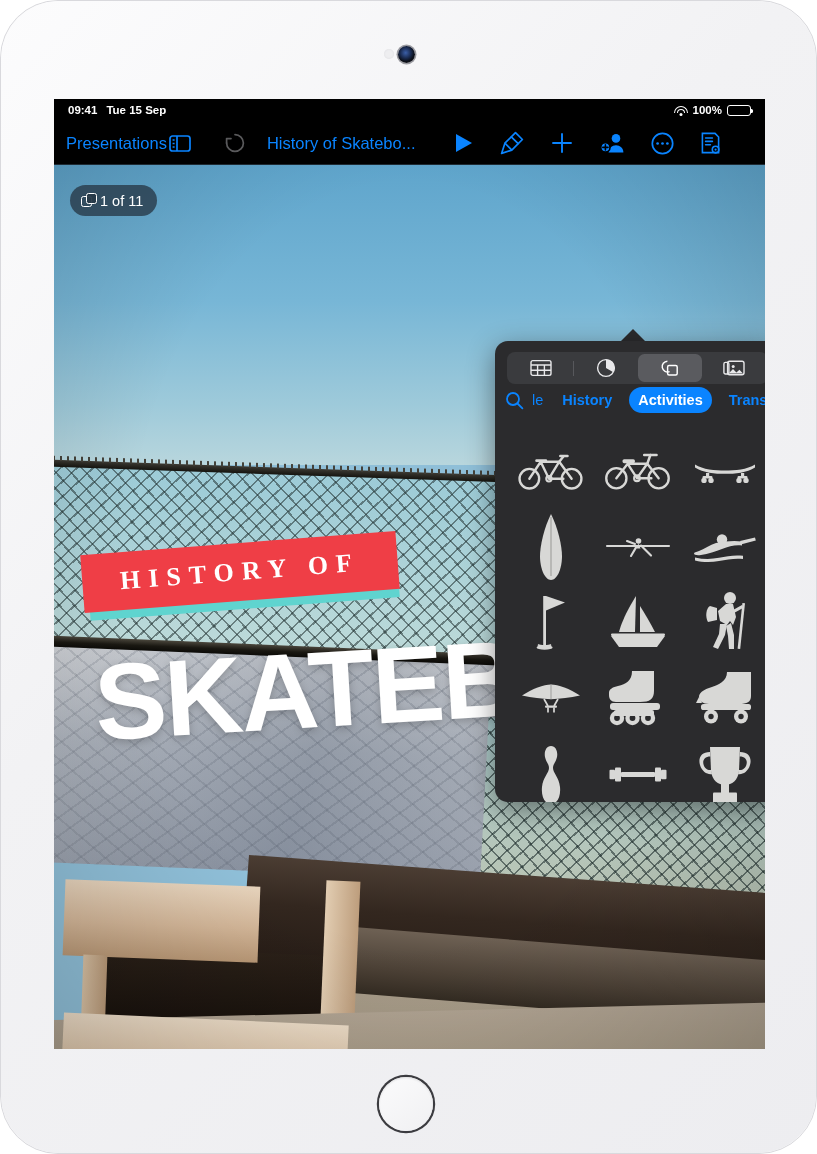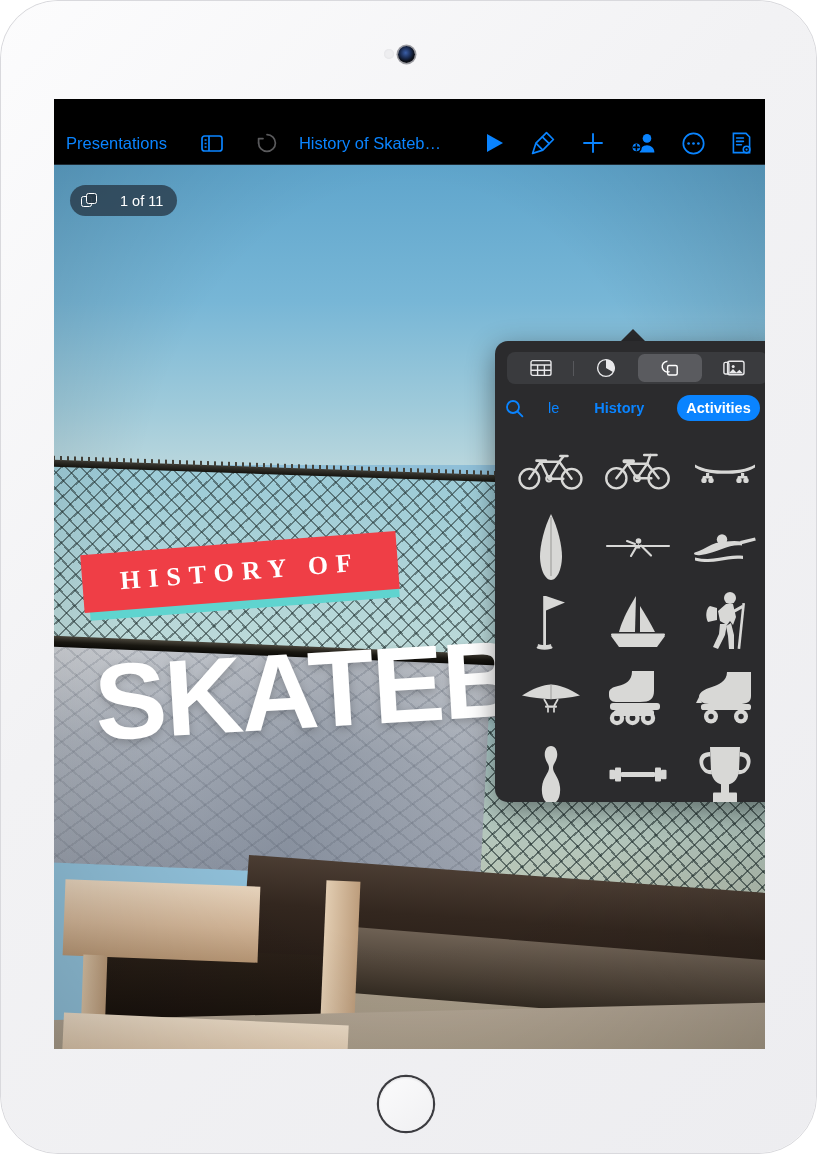--- a/index.html
+++ b/index.html
@@ -86,21 +86,21 @@
     display: flex; align-items: center;
     padding: 0 12px;
   }
   .tb-text {
     color: #0a84ff; font-size: 16.5px; white-space: nowrap;
   }
   .tb-btn {
     display: flex; align-items: center; justify-content: center;
     color: #0a84ff;
   }
-  #tb-presentations { margin-right: 32px; }
+  #tb-presentations { }
   #tb-sidebar { width: 26px; height: 26px; margin-right: 30px; }
   #tb-undo { width: 24px; height: 24px; margin-right: 20px; }
   #tb-title { margin-right: 36px; max-width: 170px; overflow: hidden; text-overflow: ellipsis; }
   #tb-play { width: 24px; height: 24px; margin-right: 24px; }
   #tb-format { width: 26px; height: 26px; margin-right: 24px; }
   #tb-add { width: 26px; height: 26px; margin-right: 24px; }
   #tb-collab { width: 27px; height: 24px; margin-right: 24px; }
   #tb-more { width: 25px; height: 25px; margin-right: 24px; }
   #tb-doc { width: 23px; height: 26px; }
 
@@ -215,21 +215,21 @@
   #canvas-vignette {
     position: absolute; inset: 0;
     background: radial-gradient(ellipse at 50% 45%, rgba(0,0,0,0) 55%, rgba(0,0,0,.16) 100%);
     pointer-events: none;
   }
 
   
   #slide-counter {
     position: absolute; left: 16px; top: 20px;
     height: 31px; padding: 0 14px 0 11px;
-    display: flex; align-items: center; gap: 22px;
+    display: flex; align-items: center; gap: 2px;
     background: rgba(40,58,72,.80);
     border-radius: 16px;
     color: #fff; font-size: 14.5px;
   }
   .slides-glyph { width: 17px; height: 16px; position: relative; }
   .slides-glyph span {
     position: absolute; border: 1.6px solid #fff; border-radius: 2.5px;
   }
   .slides-glyph span:nth-child(1) { left: 0; top: 3px; width: 11px; height: 11px; }
   .slides-glyph span:nth-child(2) { left: 4.5px; top: 0; width: 11px; height: 11px; background: rgba(40,58,72,.95); }
@@ -297,23 +297,23 @@
     color: #e8e8ea;
     position: relative;
   }
   .seg-item.active { background: #5a5b5f; }
   .seg-div {
     width: 1px; height: 15px; background: #57585c;
   }
 
   
   #categories {
-    position: absolute; left: 10px; top: 52px;
+    position: absolute; left: 10px; top: 44px;
     width: 266px; height: 30px;
-    display: flex; align-items: center; gap: 24px;
+    display: flex; align-items: center; gap: 8px;
   }
   .cat-search { width: 19px; height: 19px; flex: none; }
   .cat-chip {
     color: #0a84ff; font-size: 14.5px; font-weight: bold;
     padding: 5px 9px; border-radius: 14px; white-space: nowrap;
   }
   .cat-chip.selected { background: #0a84ff; color: #fff; }
   .cat-chip.truncated { padding-left: 0; padding-right: 2px; font-weight: normal; }
 
   
@@ -338,20 +338,37 @@
 <body>
 
 <div id="device">
   <div id="device-bezel-shade"></div>
   <div id="camera-sensor"></div>
   <div id="camera-lens"></div>
   <div id="home-button"></div>
 
   <div id="screen">
 
+    <div id="status-bar">
+      <div class="sb-left">
+        <span>09:41</span>
+        <span>Tue 15 Sep</span>
+      </div>
+      <div class="sb-right">
+        <span class="wifi-icon">
+          <i></i>
+            <i></i>
+            <span class="wifi-dot"></span>
+        </span>
+        <span>100%</span>
+        <span class="battery">
+          <span class="battery-fill"></span>
+        </span>
+      </div>
+    </div>
 
     <div id="toolbar">
       <span id="tb-presentations" class="tb-text">Presentations</span>
 
       <span id="tb-sidebar" class="tb-btn">
         <svg viewBox="0 0 26 26" width="26" height="26" fill="none" stroke="#0a84ff" stroke-width="1.7">
           <rect x="3" y="6" width="20" height="15" rx="2.6"></rect>
           <line x1="10" y1="6" x2="10" y2="21"></line>
           <line x1="5.6" y1="10" x2="7.6" y2="10" stroke-width="1.5"></line>
           <line x1="5.6" y1="13.5" x2="7.6" y2="13.5" stroke-width="1.5"></line>

